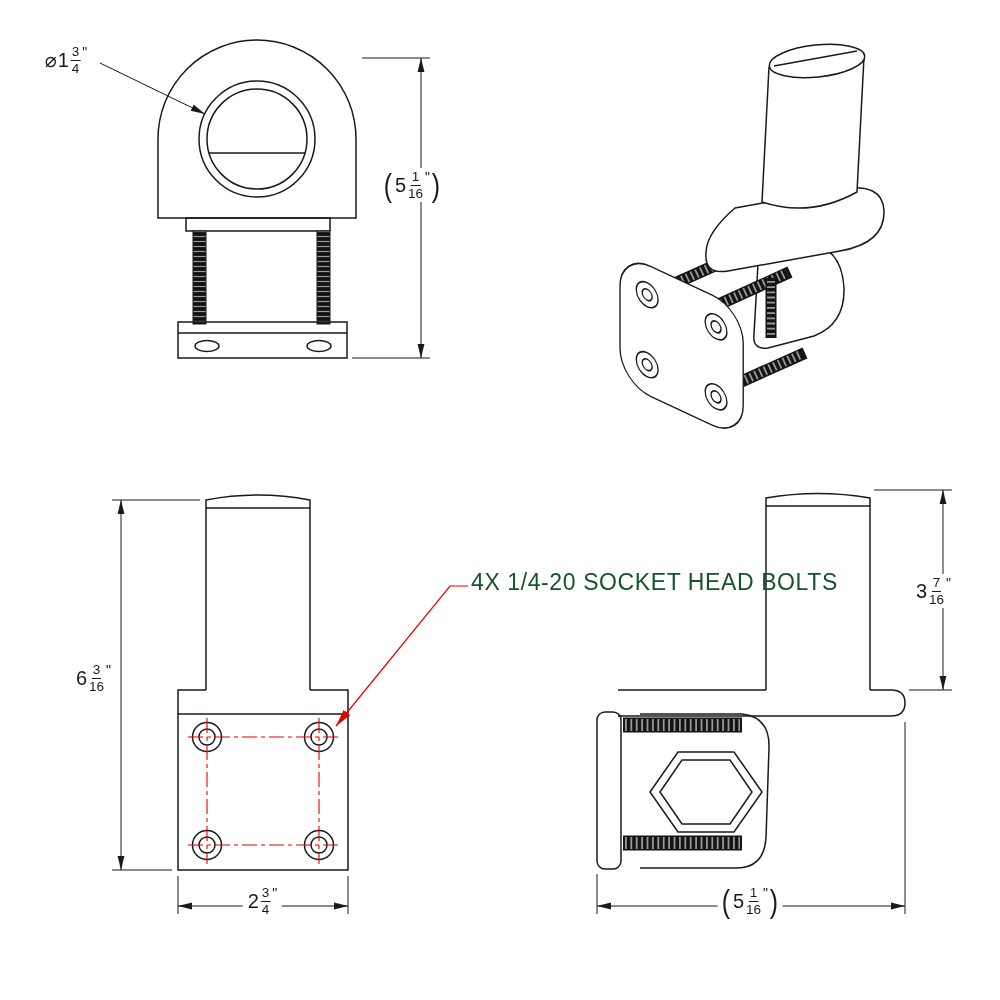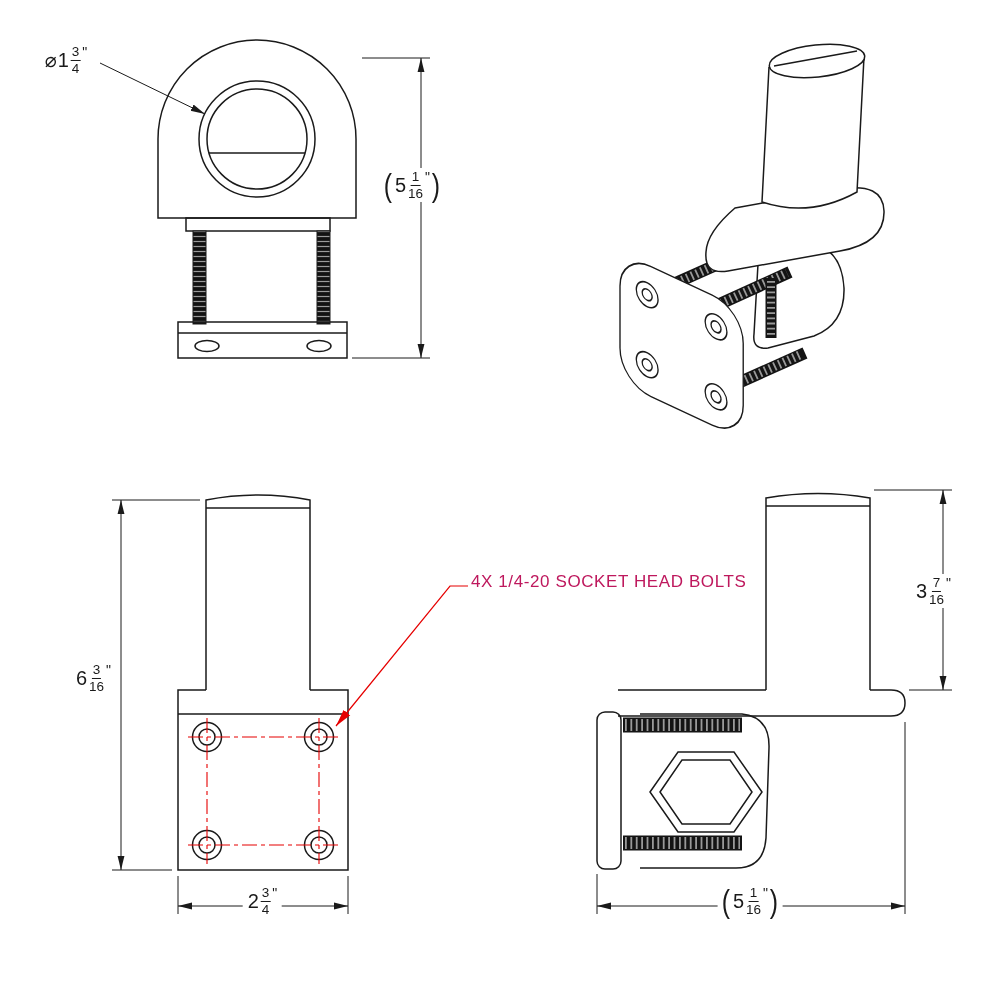--- a/index.html
+++ b/index.html
@@ -7,21 +7,21 @@
     font-family:"Liberation Sans","DejaVu Sans",sans-serif;color:#1a1a1a;position:relative}
   .canvas{position:absolute;left:0;top:0}
   .dim{position:absolute;display:flex;align-items:center;gap:1px;background:#fff;
     font-size:20px;line-height:1;padding:1px 3px;white-space:nowrap;
     transform:translate(-50%,-50%);z-index:5}
   .dim .paren{font-size:31px;font-weight:300;transform:scaleX(.8)}
   .frac{display:inline-flex;flex-direction:column;align-items:center;
     font-size:13.5px;line-height:1.15;margin:0 1px}
   .frac .num{border-bottom:1.2px solid #1a1a1a;padding:0 1px}
   .unit{font-size:14px;align-self:flex-start;margin-top:1px}
-  .note{position:absolute;color:#be185d;font-size:17px;letter-spacing:.6px;
+  .note{position:absolute;color:#14532d;font-size:23px;letter-spacing:.6px;
     white-space:nowrap;transform:translateY(-50%);z-index:5}
 </style>
 </head>
 <body>
 
 <svg class="canvas" width="1000" height="1000" viewBox="0 0 1000 1000">
   <defs>
     <marker id="arrB" viewBox="0 0 14 8" refX="13.5" refY="4" markerWidth="15" markerHeight="8.6" orient="auto-start-reverse">
       <path d="M13.5,4 L0,0.7 L0,7.3 Z" fill="#1a1a1a"></path>
     </marker>

